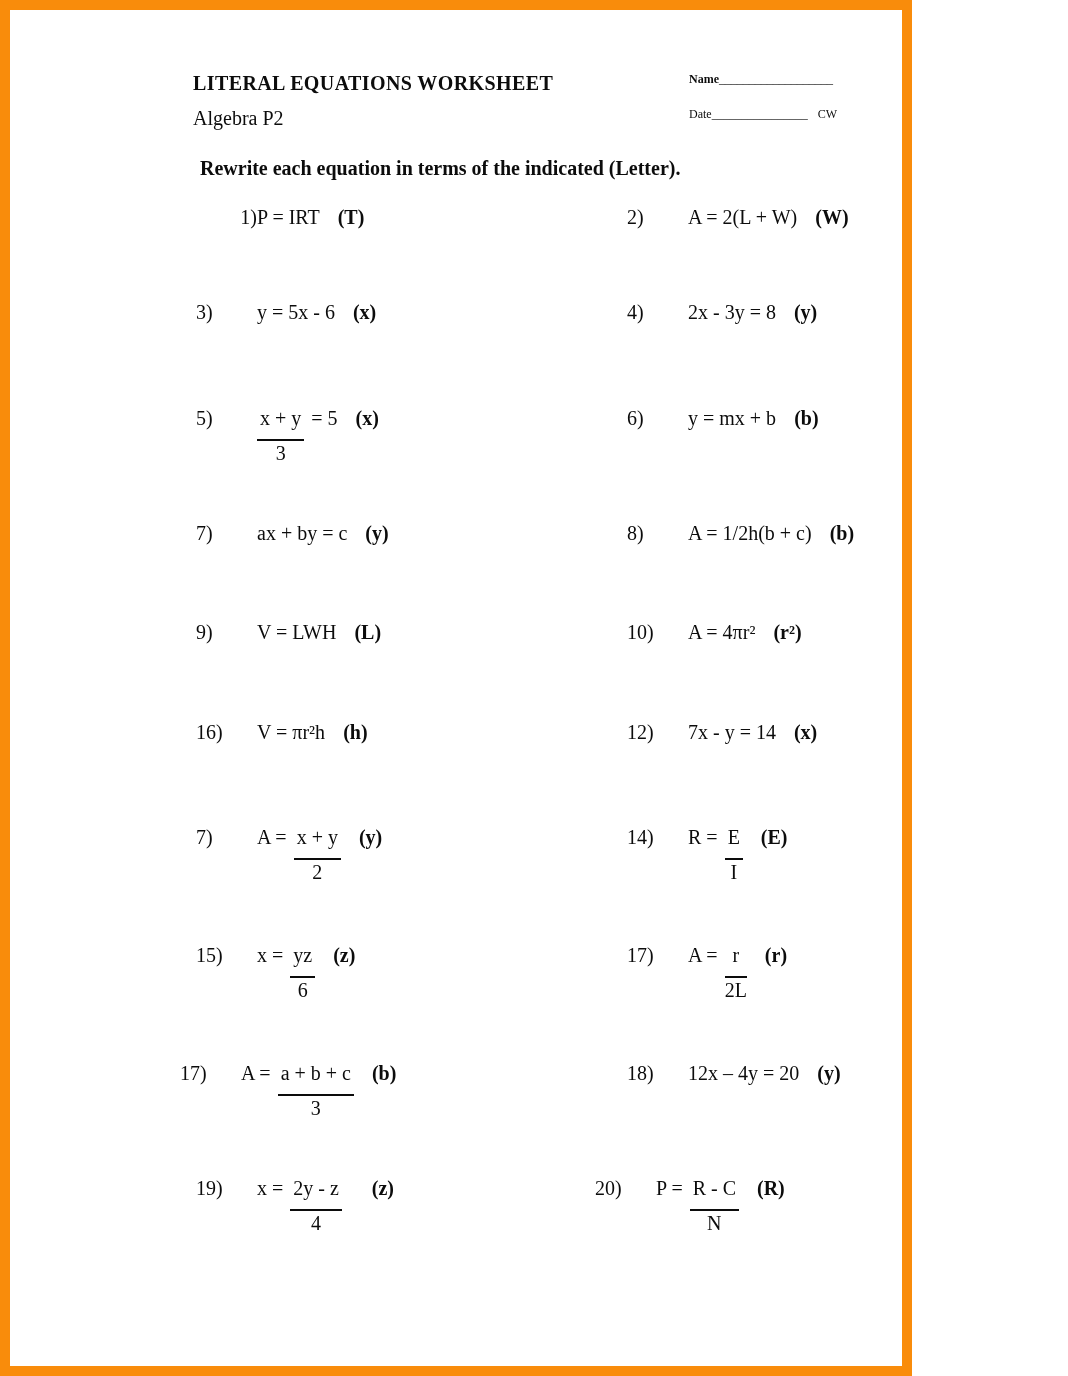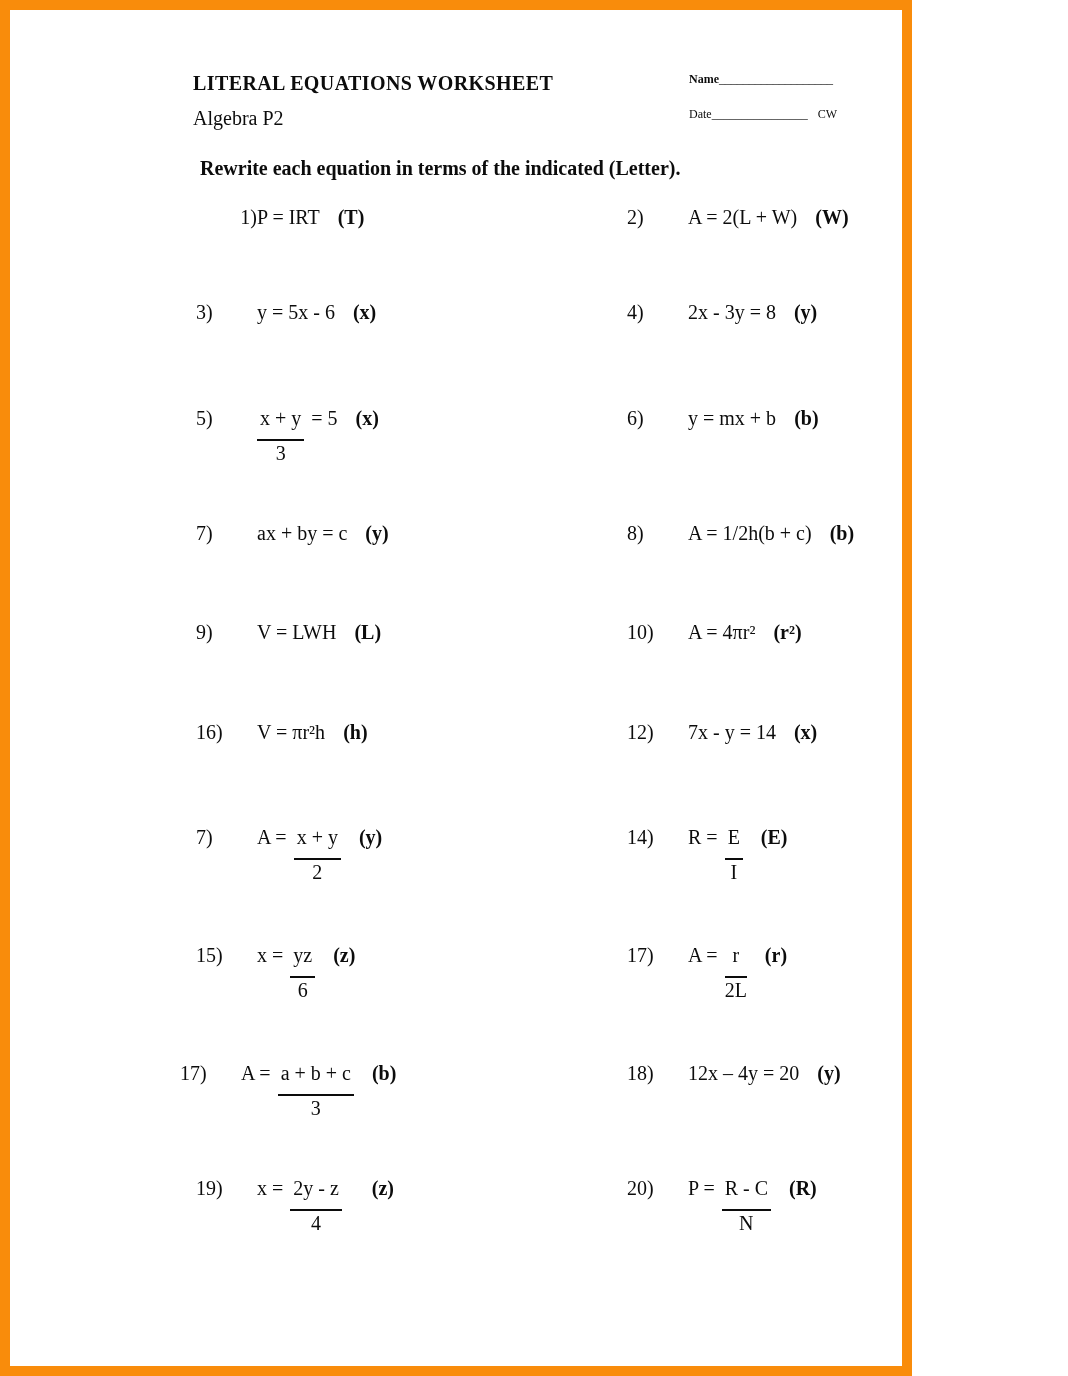--- a/index.html
+++ b/index.html
@@ -148,17 +148,17 @@
   <div class="problem" style="left:180px;top:1062px;">
     <span class="pnum">17)</span><span class="peq"><span class="pre">A =</span><span class="frac"><span class="num">a + b + c</span><span class="den">3</span></span></span><span class="pans">(b)</span>
   </div>
   <div class="problem" style="left:627px;top:1062px;">
     <span class="pnum">18)</span><span class="peq">12x – 4y = 20</span><span class="pans">(y)</span>
   </div>
 
   <div class="problem" style="left:196px;top:1177px;">
     <span class="pnum">19)</span><span class="peq"><span class="pre">x =</span><span class="frac"><span class="num">2y - z</span><span class="den">4</span></span></span><span class="pans" style="margin-left:30px;">(z)</span>
   </div>
-  <div class="problem" style="left:627px;top:1177px;">
+  <div class="problem" style="left:595px;top:1177px;">
     <span class="pnum">20)</span><span class="peq"><span class="pre">P =</span><span class="frac"><span class="num">R - C</span><span class="den">N</span></span></span><span class="pans">(R)</span>
   </div>
 
 </div>
 
 </body></html>

